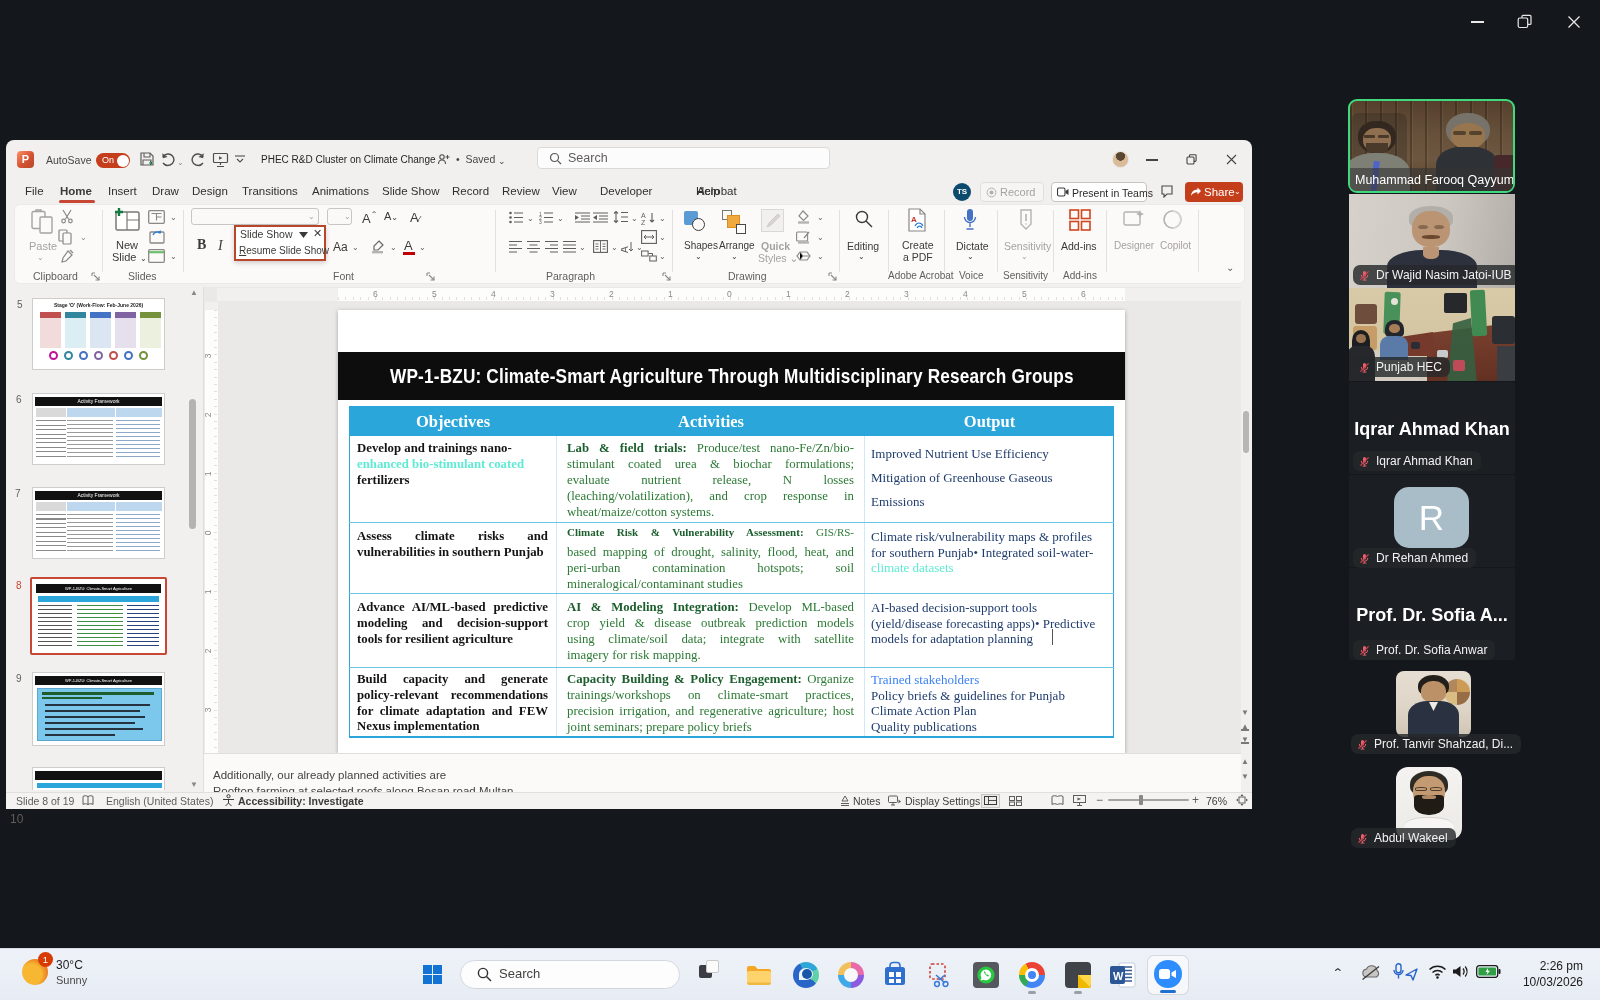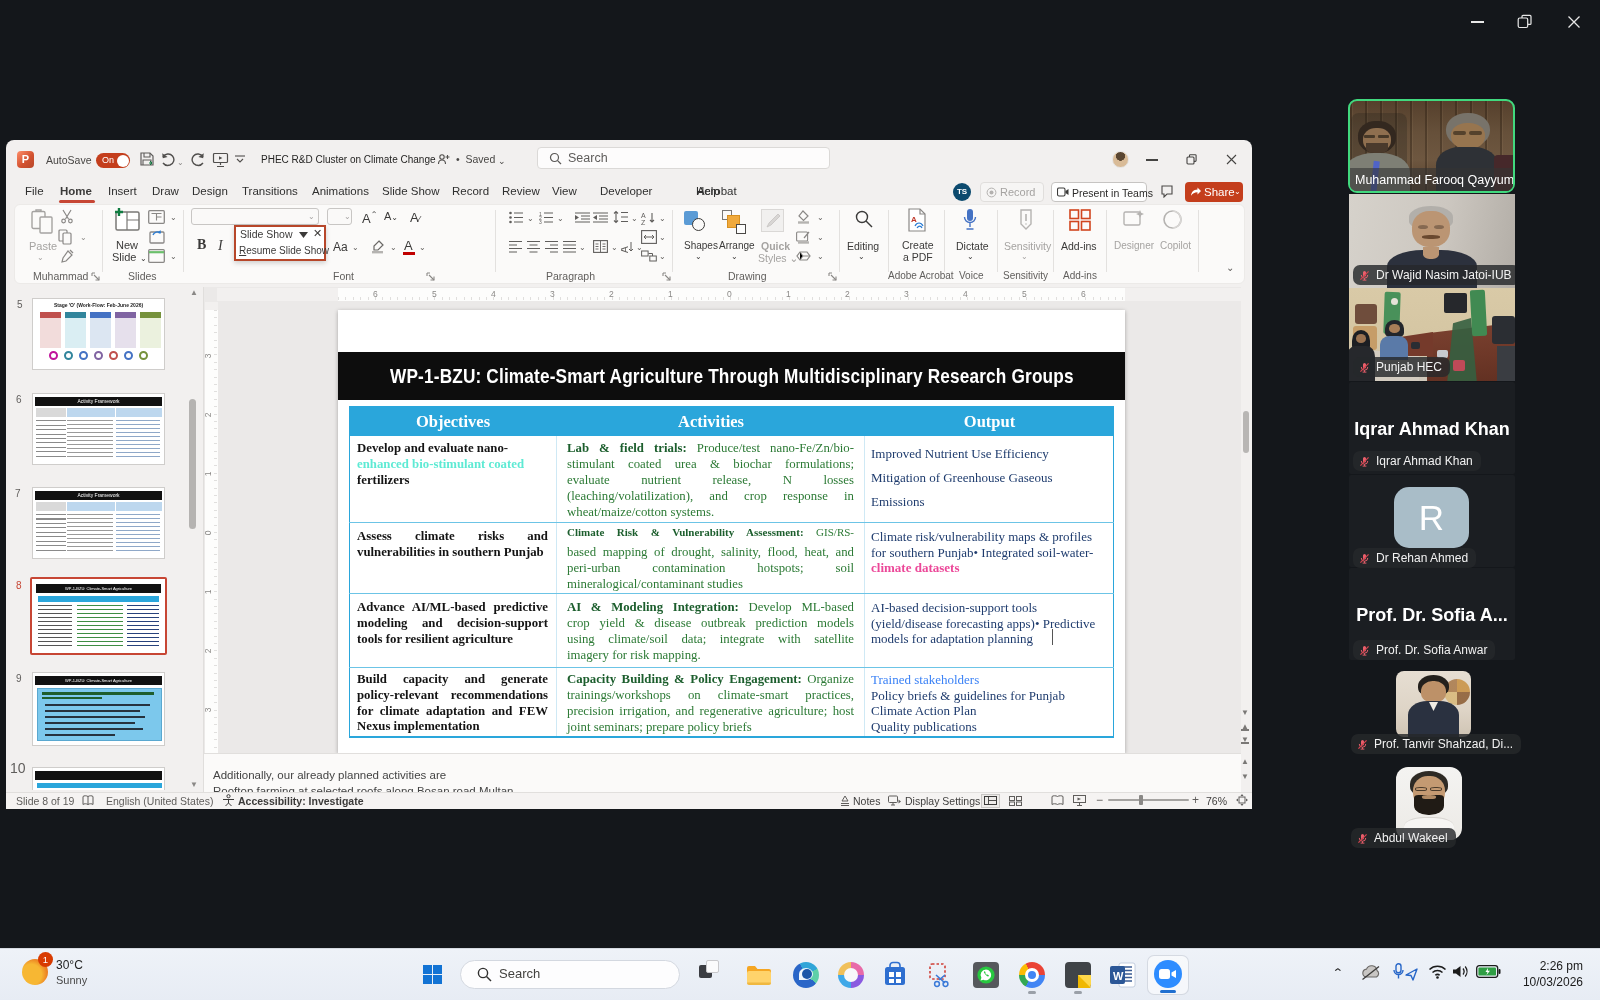--- a/index.html
+++ b/index.html
@@ -149,21 +149,21 @@
     </svg>
 <svg class="a" style="left:58px;top:229px" width="15" height="16" viewBox="0 0 15 16">
       <rect x="1" y="1" width="8" height="11" rx="1" fill="none" stroke="#8a8886" stroke-width="1.2"></rect>
       <rect x="5" y="4" width="8" height="11" rx="1" fill="#fbfaf9" stroke="#8a8886" stroke-width="1.2"></rect>
     </svg>
 <div class="chv" style="left:80px;top:233px;color:#8a8886;">⌄</div>
 <svg class="a" style="left:59px;top:249px" width="16" height="15" viewBox="0 0 16 15">
       <path d="M9 2l4 4-6 6-4 1 1-4z" fill="none" stroke="#8a8886" stroke-width="1.2"></path>
       <path d="M11 1l3 3" stroke="#8a8886" stroke-width="1.2"></path>
     </svg>
-<div class="gl" style="left:33px;top:270px;">Muhammad</div>
+<div class="gl" style="left:33px;top:270px;">Clipboard</div>
 <svg class="a" style="left:91px;top:272px" width="9" height="9" viewBox="0 0 9 9">
       <path d="M1 1v3M1 1h3M8 8 3 3" stroke="#8a8886" stroke-width="1.1" fill="none"></path>
       <path d="M8 4.5V8H4.5" stroke="#8a8886" stroke-width="1.1" fill="none"></path>
     </svg>
 
 <svg class="a" style="left:112px;top:208px" width="28" height="25" viewBox="0 0 28 25">
       <rect x="4" y="4" width="23" height="18" rx="1.5" fill="#fff" stroke="#7a7876" stroke-width="1.5"></rect>
       <path d="M15 4v18M15 12h12" stroke="#7a7876" stroke-width="1.2"></path>
       <path d="M7 0v8M3 4h8" stroke="#107c41" stroke-width="2.4"></path>
     </svg>
@@ -467,21 +467,21 @@
     <div style="position:absolute;left:4px;top:3px;width:112px;height:2.5px;background:#1e5e2c;"></div>
     <div style="position:absolute;left:4px;top:7.5px;width:60px;height:2.5px;background:#1e5e2c;"></div>
     <div style="position:absolute;left:7px;top:15px;width:105px;height:1.8px;background:#26323e;"></div>
     <div style="position:absolute;left:7px;top:21px;width:95px;height:1.8px;background:#26323e;"></div>
     <div style="position:absolute;left:7px;top:27px;width:100px;height:1.8px;background:#26323e;"></div>
     <div style="position:absolute;left:7px;top:33px;width:90px;height:1.8px;background:#26323e;"></div>
     <div style="position:absolute;left:7px;top:39px;width:98px;height:1.8px;background:#26323e;"></div>
     <div style="position:absolute;left:7px;top:45px;width:70px;height:1.8px;background:#26323e;"></div>
   </div>
 </div>
-<div class="a" style="left:10px;top:760px;font-size:14px;color:#605e5c;text-align:right;">10</div>
+<div class="a" style="left:10px;top:812px;font-size:12px;color:#605e5c;text-align:right;">10</div>
 <div class="a" style="left:32px;top:767px;width:133px;height:23px;background:#fff;border:1px solid #cfcdcb;border-bottom:none;box-sizing:border-box;">
   <div style="position:absolute;left:2px;top:3px;width:127px;height:9px;background:#111;"></div>
   <div style="position:absolute;left:4px;top:15px;width:125px;height:5px;background:#2aa6db;"></div>
 </div>
 </div>
 
 <div class="a" style="left:189px;top:399px;width:7px;height:130px;background:#b5b3b1;border-radius:4px;"></div>
 <div class="a" style="left:190px;top:288px;font-size:8px;color:#8a8886;">▲</div>
 <div class="a" style="left:190px;top:780px;font-size:8px;color:#8a8886;">▼</div>
 
@@ -499,41 +499,41 @@
 
 <div class="a" style="left:349px;top:436px;width:1px;height:301px;background:#2aa6db;"></div>
 <div class="a" style="left:1113px;top:436px;width:1px;height:301px;background:#2aa6db;"></div>
 <div class="a" style="left:556px;top:436px;width:1px;height:301px;background:#cfe9f5;"></div>
 <div class="a" style="left:864px;top:436px;width:1px;height:301px;background:#cfe9f5;"></div>
 <div class="a" style="left:349px;top:522px;width:765px;height:1px;background:#6cc4e6;"></div>
 <div class="a" style="left:349px;top:593px;width:765px;height:1px;background:#6cc4e6;"></div>
 <div class="a" style="left:349px;top:667px;width:765px;height:1px;background:#6cc4e6;"></div>
 <div class="a" style="left:349px;top:736px;width:765px;height:2px;background:#2aa6db;"></div>
 
-<div class="a s" style="left:357px;top:441.0px;width:191px;font-size:12.8px;font-weight:bold;color:#141414;white-space:nowrap;overflow:visible;">Develop and evaluate nano-</div>
+<div class="a s" style="left:357px;top:441.0px;width:191px;font-size:12.8px;font-weight:bold;color:#141414;white-space:nowrap;overflow:visible;">Develop and trainings nano-</div>
 <div class="a s" style="left:357px;top:456.8px;width:191px;font-size:12.8px;font-weight:bold;color:#5eead4;white-space:nowrap;overflow:visible;">enhanced bio-stimulant coated</div>
 <div class="a s" style="left:357px;top:472.6px;width:191px;font-size:12.8px;font-weight:bold;color:#141414;white-space:nowrap;overflow:visible;">fertilizers</div>
 <div class="a s" style="left:567px;top:441.0px;width:287px;font-size:12.8px;color:#2c7a35;text-align:justify;text-align-last:justify;"><b style="color:#1c5e2d;">Lab &amp; field trials:</b> Produce/test nano-Fe/Zn/bio-</div>
 <div class="a s" style="left:567px;top:456.9px;width:287px;font-size:12.8px;color:#2c7a35;text-align:justify;text-align-last:justify;">stimulant coated urea &amp; biochar formulations;</div>
 <div class="a s" style="left:567px;top:472.8px;width:287px;font-size:12.8px;color:#2c7a35;text-align:justify;text-align-last:justify;">evaluate nutrient release, N losses</div>
 <div class="a s" style="left:567px;top:488.7px;width:287px;font-size:12.8px;color:#2c7a35;text-align:justify;text-align-last:justify;">(leaching/volatilization), and crop response in</div>
 <div class="a s" style="left:567px;top:504.6px;width:287px;font-size:12.8px;color:#2c7a35;">wheat/maize/cotton systems.</div>
 <div class="a s" style="left:871px;top:446.0px;width:245px;font-size:13px;color:#1f3c6e;white-space:nowrap;">Improved Nutrient Use Efficiency</div>
 <div class="a s" style="left:871px;top:470.0px;width:245px;font-size:13px;color:#1f3c6e;white-space:nowrap;">Mitigation of Greenhouse Gaseous</div>
 <div class="a s" style="left:871px;top:494.0px;width:245px;font-size:13px;color:#1f3c6e;white-space:nowrap;">Emissions</div>
 
 <div class="a s" style="left:357px;top:529.0px;width:191px;font-size:12.8px;font-weight:bold;color:#141414;white-space:nowrap;text-align:justify;text-align-last:justify;overflow:visible;">Assess climate risks and</div>
 <div class="a s" style="left:357px;top:544.8px;width:191px;font-size:12.8px;font-weight:bold;color:#141414;white-space:nowrap;overflow:visible;">vulnerabilities in southern Punjab</div>
 <div class="a s" style="left:567px;top:526px;width:287px;font-size:11px;color:#2c7a35;text-align:justify;text-align-last:justify;"><b style="color:#1c5e2d;">Climate Risk &amp; Vulnerability Assessment:</b> GIS/RS-</div>
 <div class="a s" style="left:567px;top:544.9px;width:287px;font-size:12.8px;color:#2c7a35;text-align:justify;text-align-last:justify;">based mapping of drought, salinity, flood, heat, and</div>
 <div class="a s" style="left:567px;top:560.8px;width:287px;font-size:12.8px;color:#2c7a35;text-align:justify;text-align-last:justify;">peri-urban contamination hotspots; soil</div>
 <div class="a s" style="left:567px;top:576.7px;width:287px;font-size:12.8px;color:#2c7a35;">mineralogical/contaminant studies</div>
 <div class="a s" style="left:871px;top:529.0px;width:245px;font-size:13px;color:#1f3c6e;white-space:nowrap;">Climate risk/vulnerability maps &amp; profiles</div>
 <div class="a s" style="left:871px;top:544.5px;width:245px;font-size:13px;color:#1f3c6e;white-space:nowrap;">for southern Punjab• Integrated soil-water-</div>
-<div class="a s" style="left:871px;top:560.0px;width:245px;font-size:13px;color:#ec4899;white-space:nowrap;font-weight:bold;">climate datasets</div>
+<div class="a s" style="left:871px;top:560.0px;width:245px;font-size:13px;color:#5eead4;white-space:nowrap;">climate datasets</div>
 
 <div class="a s" style="left:357px;top:600.0px;width:191px;font-size:12.8px;font-weight:bold;color:#141414;white-space:nowrap;text-align:justify;text-align-last:justify;overflow:visible;">Advance AI/ML-based predictive</div>
 <div class="a s" style="left:357px;top:615.8px;width:191px;font-size:12.8px;font-weight:bold;color:#141414;white-space:nowrap;text-align:justify;text-align-last:justify;overflow:visible;">modeling and decision-support</div>
 <div class="a s" style="left:357px;top:631.6px;width:191px;font-size:12.8px;font-weight:bold;color:#141414;white-space:nowrap;overflow:visible;">tools for resilient agriculture</div>
 <div class="a s" style="left:567px;top:600.0px;width:287px;font-size:12.8px;color:#2c7a35;text-align:justify;text-align-last:justify;"><b style="color:#1c5e2d;">AI &amp; Modeling Integration:</b> Develop ML-based</div>
 <div class="a s" style="left:567px;top:615.9px;width:287px;font-size:12.8px;color:#2c7a35;text-align:justify;text-align-last:justify;">crop yield &amp; disease outbreak prediction models</div>
 <div class="a s" style="left:567px;top:631.8px;width:287px;font-size:12.8px;color:#2c7a35;text-align:justify;text-align-last:justify;">using climate/soil data; integrate with satellite</div>
 <div class="a s" style="left:567px;top:647.7px;width:287px;font-size:12.8px;color:#2c7a35;">imagery for risk mapping.</div>
 <div class="a s" style="left:871px;top:600.0px;width:245px;font-size:13px;color:#1f3c6e;white-space:nowrap;">AI-based decision-support tools</div>
 <div class="a s" style="left:871px;top:615.5px;width:245px;font-size:13px;color:#1f3c6e;white-space:nowrap;">(yield/disease forecasting apps)• Predictive</div>

